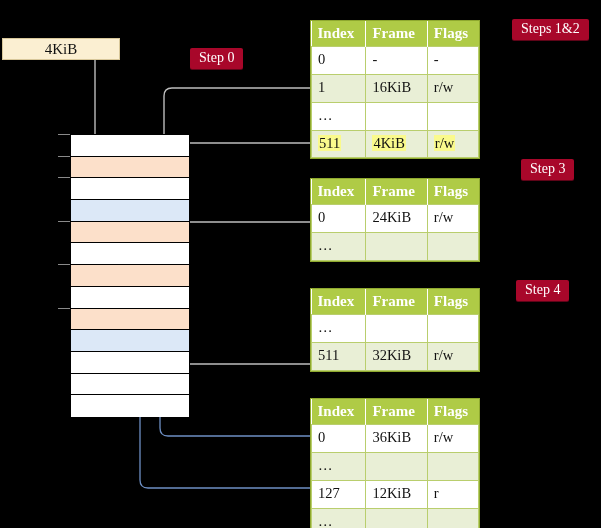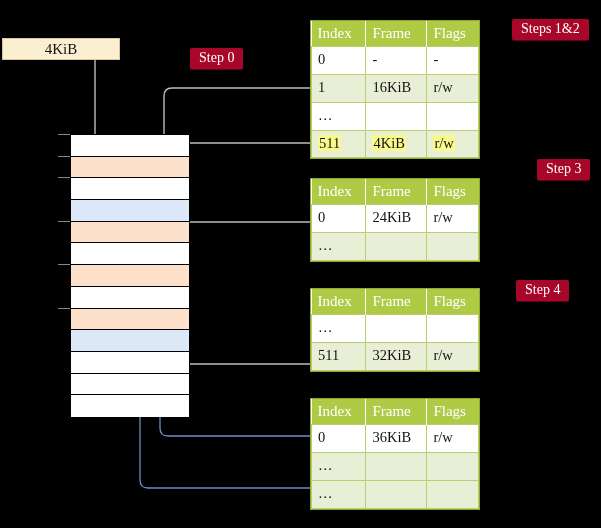--- a/index.html
+++ b/index.html
@@ -28,21 +28,21 @@
   .memrow.last{border-bottom:none;}
   .f-white{background:#ffffff;}
   .f-peach{background:#FCE0CA;}
   .f-blue {background:#DCE8F7;}
   .tick{position:absolute;width:12px;height:0;border-top:1px solid #8a8a8a;left:58px;}
 
   
   .ptable{position:absolute;border:1px solid #8FA92F;box-sizing:border-box;
           border-collapse:collapse;background:#fff;}
   .ptable table{border-collapse:collapse;width:100%;font-size:14.5px;}
-  .ptable th{background:#AFCB46;color:#ffffff;font-weight:normal;text-align:left;
+  .ptable th{background:#AFCB46;color:#ffffff;font-weight:bold;text-align:left;
              padding:2px 6px 3px 6px;border-right:1px solid #ffffff;
              font-size:15px;line-height:1.35;}
   .ptable th:last-child{border-right:none;}
   .ptable td{padding:2px 6px 3px 6px;border:1px solid #B9CE6D;
              line-height:1.5;height:19px;vertical-align:middle;color:#111;}
   .ptable tr.alt td{background:#E9EFD6;}
   .ptable tr.plain td{background:#ffffff;}
   .ptable td.hl span{background:#FAFA8C;padding:0 1px;}
   .col-i{width:55px;}
   .col-f{width:64px;}
@@ -84,21 +84,21 @@
   <div class="srcbox" style="left:2px;top:38px;width:118px;height:22px;">
     <span>4KiB</span>
   </div>
 
   <div class="badge" style="left:190px;top:48px;">
     <span>Step 0</span>
   </div>
   <div class="badge" style="left:512px;top:19px;">
     <span>Steps 1&amp;2</span>
   </div>
-  <div class="badge" style="left:521px;top:159px;margin-left:16px;">
+  <div class="badge" style="left:521px;top:159px;">
     <span>Step 3</span>
   </div>
   <div class="badge" style="left:516px;top:280px;">
     <span>Step 4</span>
   </div>
 
   <div class="memcol" id="memcol">
       <div class="memrow f-white" style="top: 0px; height: 21.6923px;"></div>
       <div class="memrow f-peach" style="top: 21.6923px; height: 21.6923px;"></div>
       <div class="memrow f-white" style="top: 43.3846px; height: 21.6923px;"></div>
@@ -214,20 +214,25 @@
           <tr class="plain">
             <td class="col-i">0</td>
             <td class="col-f">36KiB</td>
             <td class="col-g">r/w</td>
           </tr>
           <tr class="alt">
             <td class="col-i">…</td>
             <td class="col-f"></td>
             <td class="col-g"></td>
           </tr>
+          <tr class="plain">
+            <td class="col-i">127</td>
+            <td class="col-f">12KiB</td>
+            <td class="col-g">r</td>
+          </tr>
           <tr class="alt">
             <td class="col-i">…</td>
             <td class="col-f"></td>
             <td class="col-g"></td>
           </tr>
         </tbody>
       </table>
     </div>
 
 </div>

